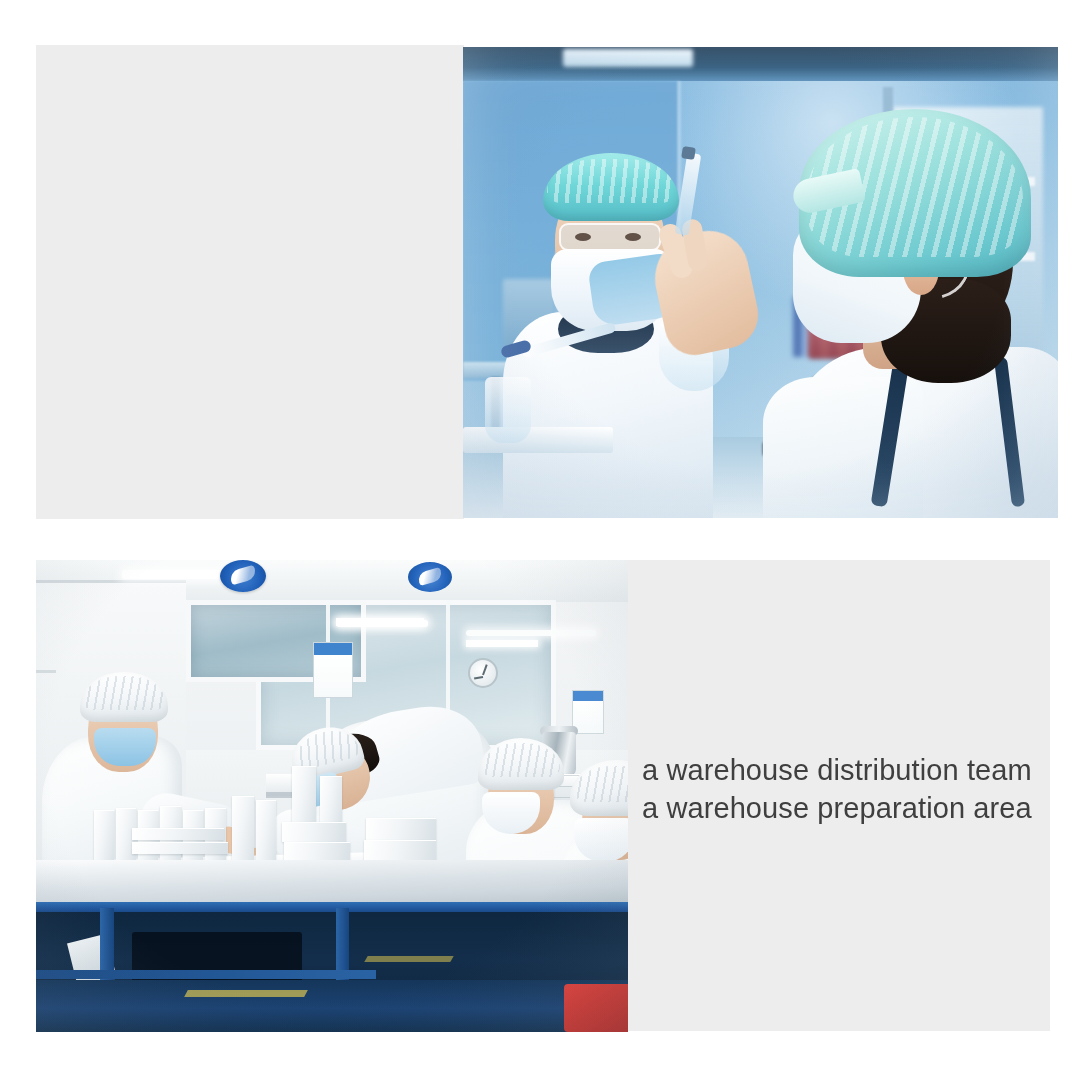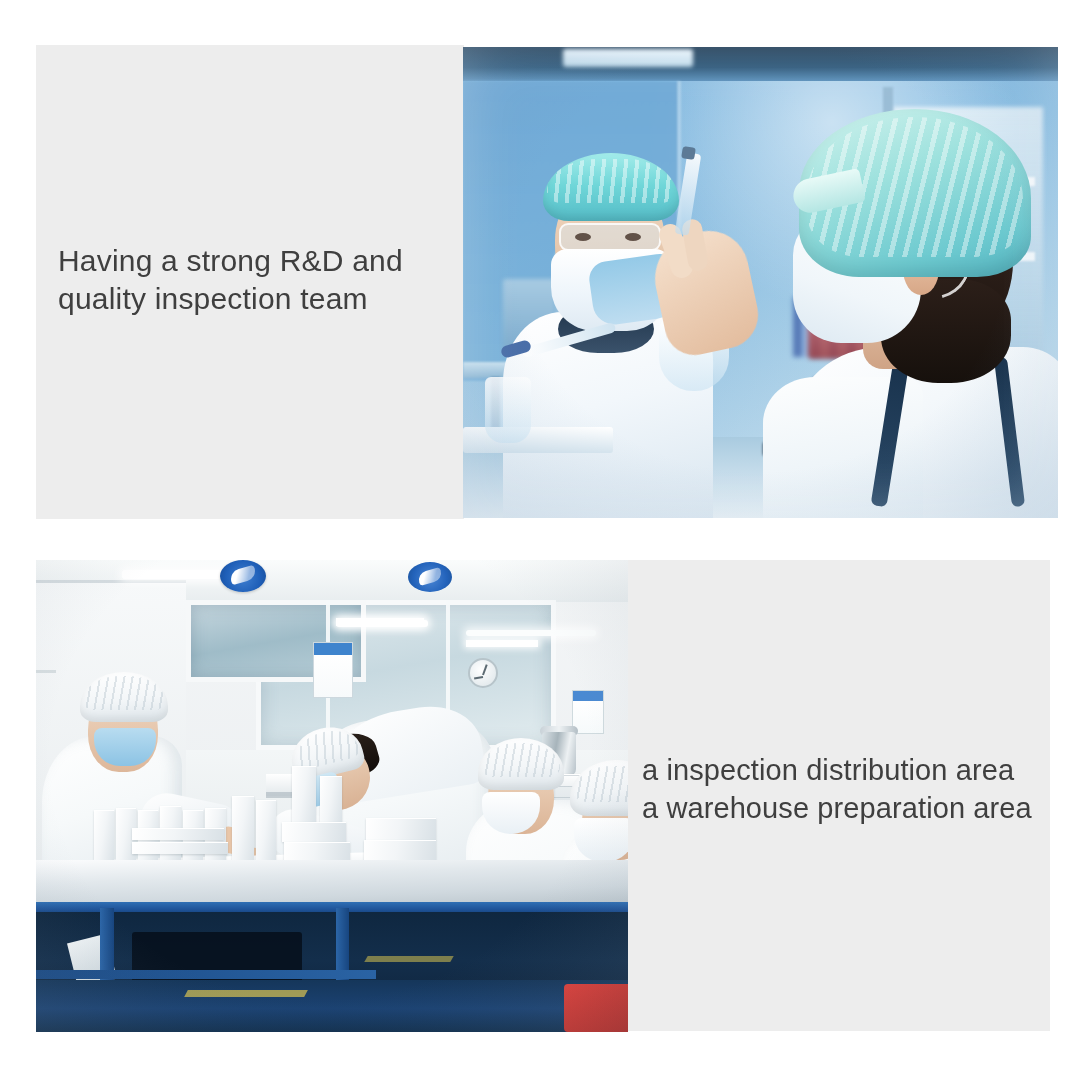--- a/index.html
+++ b/index.html
@@ -348,22 +348,20 @@
 
   .b-vign { inset:0; background: radial-gradient(ellipse at 48% 42%, rgba(255,255,255,0) 62%, rgba(120,135,148,.16) 100%);}
 </style>
 </head>
 <body>
 
 <div class="page">
 
   <div class="top-gray-panel"></div>
 
-  <div class="top-caption">Having a strong R&amp;D and
-quality inspection team</div>
 
   <div class="top-photo">
     <div class="scene">
       <div class="l t-bg"></div>
       <div class="l t-ceiling"></div>
       <div class="l t-ceil-light"></div>
       <div class="l t-wallpanel"></div>
       <div class="l t-wall-seam"></div>
       <div class="l t-rightrack"></div>
       <div class="l t-rightshelf1"></div>
@@ -418,21 +416,21 @@
       <div class="l t-vial"></div>
       <div class="l t-vial-cap"></div>
 
       <div class="l t-vign"></div>
       <div class="l t-soft"></div>
     </div>
   </div>
 
   <div class="bottom-gray-panel"></div>
 
-  <div class="bottom-caption">a inspection distribution area
+  <div class="bottom-caption">a warehouse distribution team
 a warehouse preparation area</div>
 
   <div class="bottom-photo">
     <div class="scene">
       <div class="l b-bg"></div>
       <div class="l b-ceiling"></div>
       <div class="l b-wall-left"></div>
       <div class="l b-wall-seam"></div>
       <div class="l b-wall-seam2"></div>
       <div class="l b-window2"></div>

